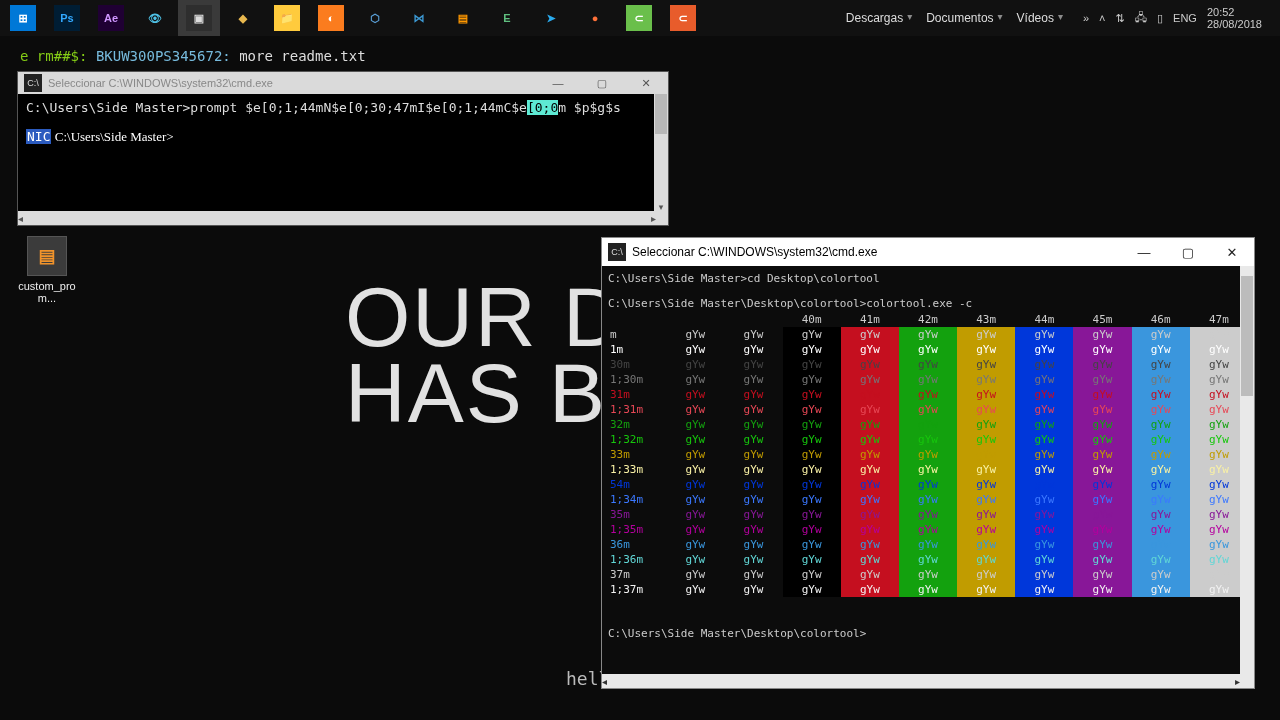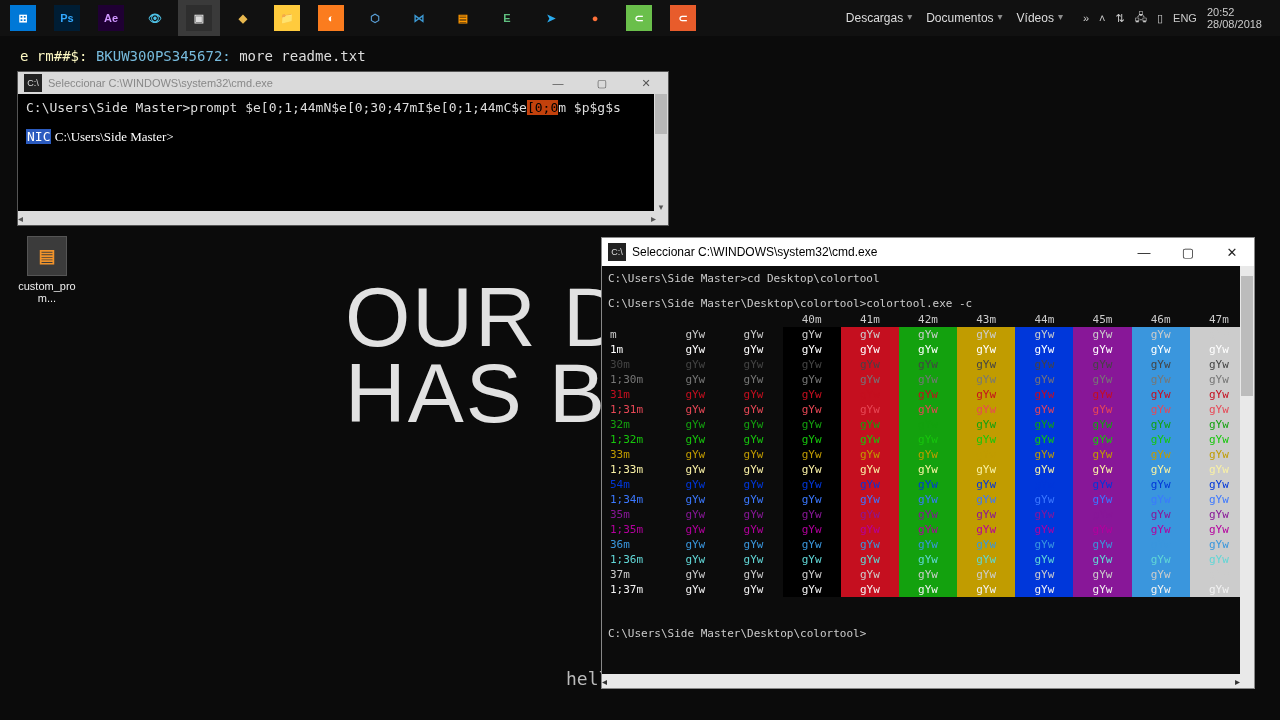--- a/index.html
+++ b/index.html
@@ -48,42 +48,42 @@
 .taskbar .folders .item { display:flex; align-items:flex-start; gap:4px; }
 .taskbar .folders .chev { font-size:10px; opacity:.6; }
 .taskbar .tray { display:flex; align-items:center; gap:10px; padding:0 10px; color:#ccc; font-size:11px; }
 .taskbar .clock { text-align:left; line-height:1.1; font-size:11px; padding-right:6px;}
 
 
 .bg-term-line {
   position:absolute; left:20px; top:48px;
   font-family: Consolas, monospace; font-size:14px; color:#8aa;
 }
-.bg-term-line .host{color:#fef9c3;}
+.bg-term-line .host{color:#84cc16;}
 .bg-term-line .cmd{color:#ddd;}
 
 
 .win1 {
   position:absolute; left:17px; top:71px; width:652px; height:155px;
   background:#000; border:1px solid #555;
   z-index:10;
 }
 .win1 .titlebar {
   height:22px; background:#dadada; color:#333;
   display:flex; align-items:center; font-size:11px;
 }
 .win1 .titlebar .ticon{ width:18px; height:18px; margin:0 6px; background:#222; display:flex;align-items:center;justify-content:center;color:#ddd;font-size:9px;}
 .win1 .titlebar .title{ flex:1; color:#888;}
 .win1 .titlebar .wbtn { width:44px; text-align:center; color:#555; font-size:11px;}
 .win1 .body {
   font-family: Consolas, monospace; font-size:13px; color:#ddd;
   padding:6px 8px; position:relative; height:113px;
 }
 .win1 .body .line1{ white-space:pre; }
-.win1 .body .selbg{ background:#c2410c; color:#000; }
+.win1 .body .selbg{ background:#5eead4; color:#000; }
 .win1 .body .line2{ margin-top:14px; white-space:pre;}
 .win1 .body .line2 .usr{ color:#fff;font-family:Liberation Serif, serif; }
 .win1 .body .line2 .n{ background:#2b5bbf; color:#fff; padding:0 1px;}
 .win1 .hscroll {
   position:absolute; left:0; right:12px; bottom:0; height:14px;
   background:#dcdcdc; display:flex; align-items:center; justify-content:space-between;
   font-size:10px; color:#555;
 }
 .win1 .vscroll {
   position:absolute; right:0; top:22px; bottom:14px; width:14px;

